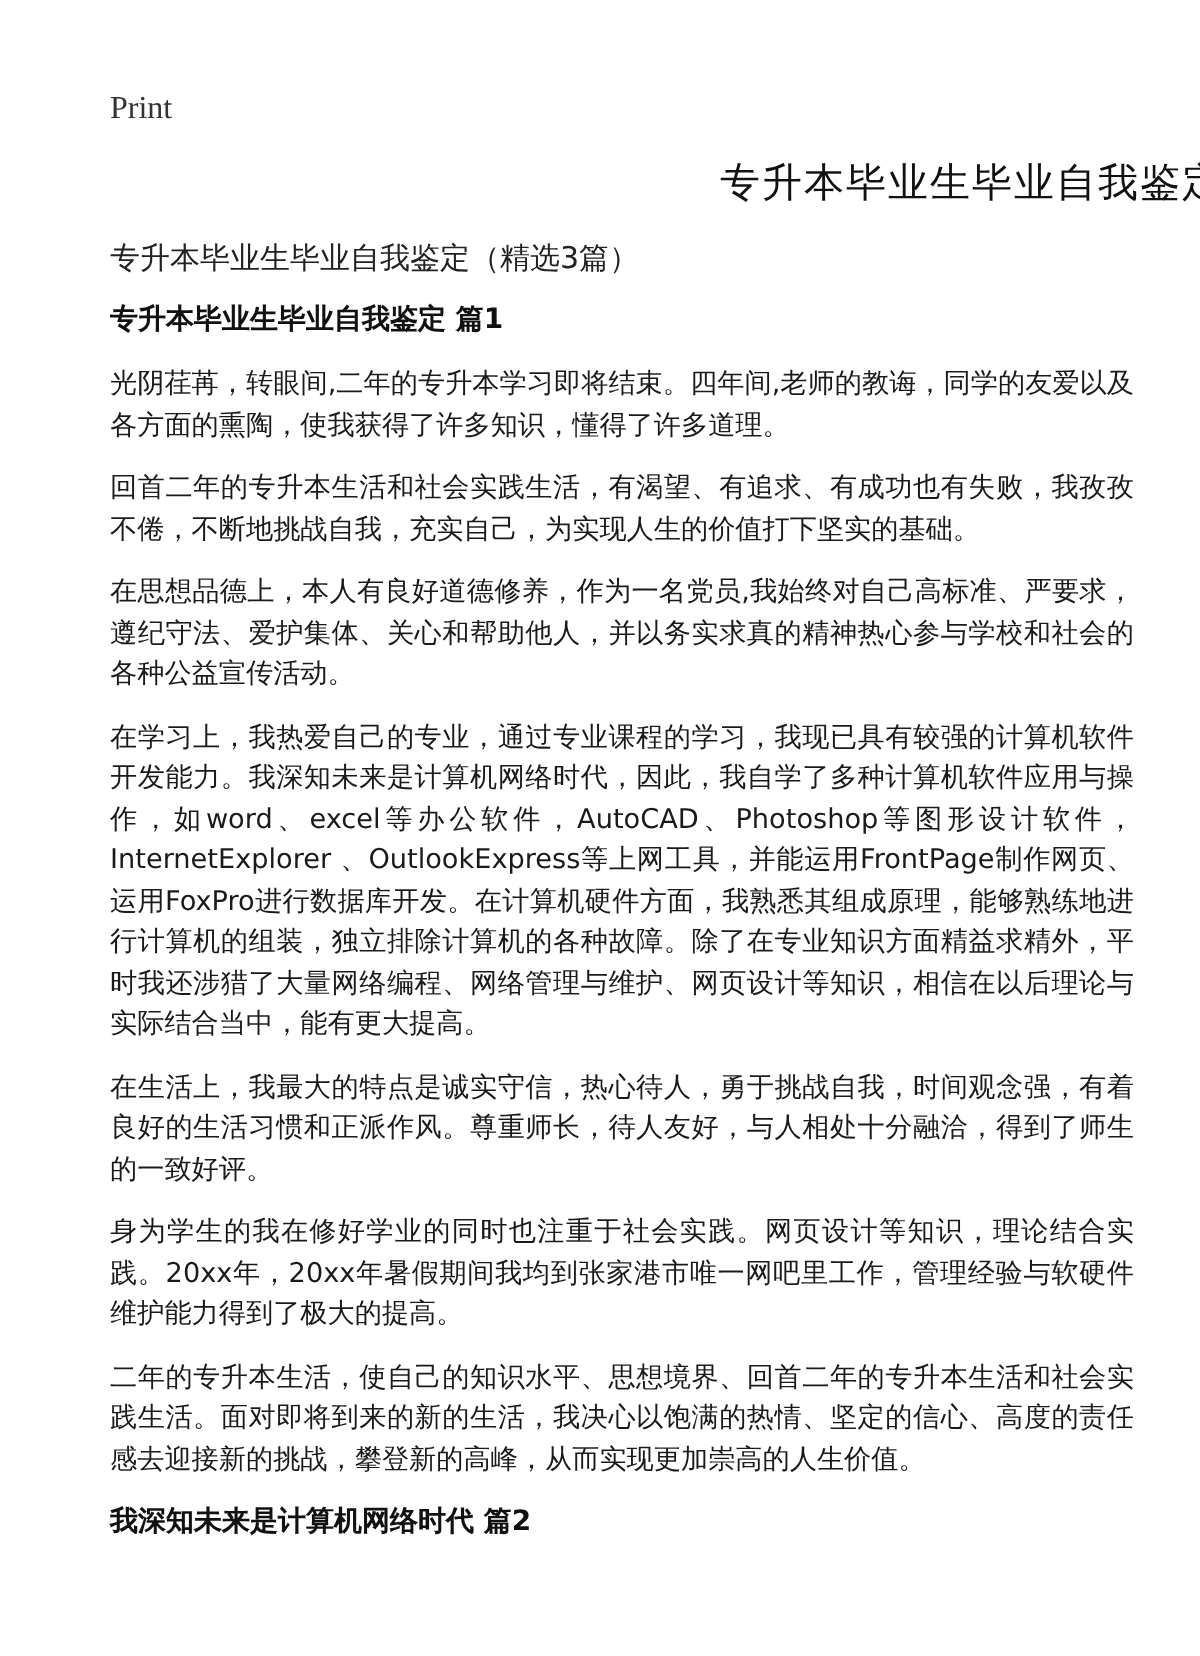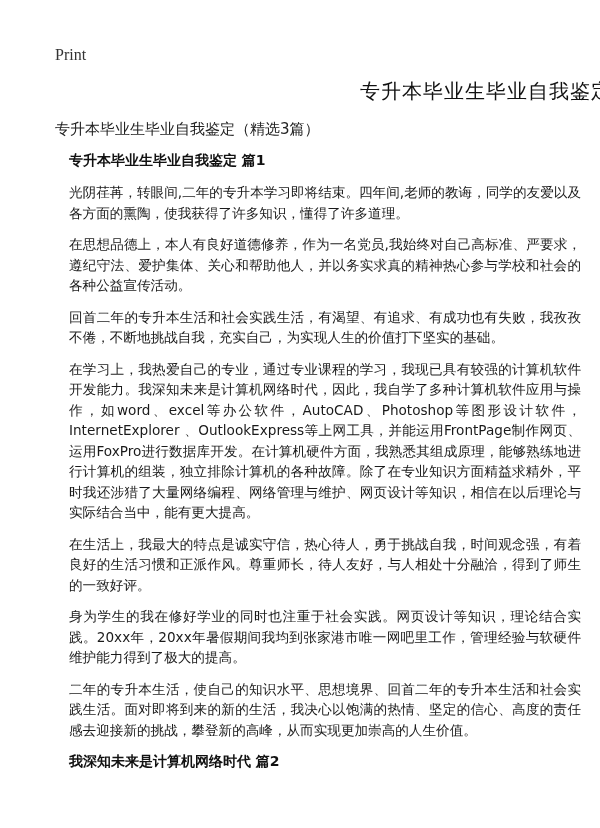--- a/index.html
+++ b/index.html
@@ -42,21 +42,20 @@
       top: 120px;
       font-size: 15px;
       color: #222;
       margin: 0;
     }
     .content {
       position: absolute;
       left: 55px;
       top: 150px;
       width: 512px;
-      margin-left: 14px;
     }
     .section-heading {
       font-size: 14px;
       font-weight: bold;
       margin: 0 0 12px 0;
       line-height: 20px;
       color: #111;
     }
     .para {
       font-size: 13.6px;
@@ -74,20 +73,20 @@
 
 <a class="print-link" href="#">Print</a>
 
 <h1 class="doc-title">专升本毕业生毕业自我鉴定</h1>
 
 <p class="subtitle">专升本毕业生毕业自我鉴定（精选3篇）</p>
 
 <div class="content">
   <h2 class="section-heading">专升本毕业生毕业自我鉴定 篇1</h2>
   <p class="para">光阴荏苒，转眼间,二年的专升本学习即将结束。四年间,老师的教诲，同学的友爱以及各方面的熏陶，使我获得了许多知识，懂得了许多道理。</p>
+  <p class="para">回首二年的专升本生活和社会实践生活，有渴望、有追求、有成功也有失败，我孜孜不倦，不断地挑战自我，充实自己，为实现人生的价值打下坚实的基础。</p>
   <p class="para">在思想品德上，本人有良好道德修养，作为一名党员,我始终对自己高标准、严要求，遵纪守法、爱护集体、关心和帮助他人，并以务实求真的精神热心参与学校和社会的各种公益宣传活动。</p>
-  <p class="para">回首二年的专升本生活和社会实践生活，有渴望、有追求、有成功也有失败，我孜孜不倦，不断地挑战自我，充实自己，为实现人生的价值打下坚实的基础。</p>
   <p class="para">在学习上，我热爱自己的专业，通过专业课程的学习，我现已具有较强的计算机软件开发能力。我深知未来是计算机网络时代，因此，我自学了多种计算机软件应用与操作，如word、excel等办公软件，AutoCAD、Photoshop等图形设计软件，InternetExplorer 、OutlookExpress等上网工具，并能运用FrontPage制作网页、运用FoxPro进行数据库开发。在计算机硬件方面，我熟悉其组成原理，能够熟练地进行计算机的组装，独立排除计算机的各种故障。除了在专业知识方面精益求精外，平时我还涉猎了大量网络编程、网络管理与维护、网页设计等知识，相信在以后理论与实际结合当中，能有更大提高。</p>
   <p class="para">在生活上，我最大的特点是诚实守信，热心待人，勇于挑战自我，时间观念强，有着良好的生活习惯和正派作风。尊重师长，待人友好，与人相处十分融洽，得到了师生的一致好评。</p>
   <p class="para">身为学生的我在修好学业的同时也注重于社会实践。网页设计等知识，理论结合实践。20xx年，20xx年暑假期间我均到张家港市唯一网吧里工作，管理经验与软硬件维护能力得到了极大的提高。</p>
   <p class="para">二年的专升本生活，使自己的知识水平、思想境界、回首二年的专升本生活和社会实践生活。面对即将到来的新的生活，我决心以饱满的热情、坚定的信心、高度的责任感去迎接新的挑战，攀登新的高峰，从而实现更加崇高的人生价值。</p>
   <h2 class="section-heading second">我深知未来是计算机网络时代 篇2</h2>
 </div>
 
 </body></html>

